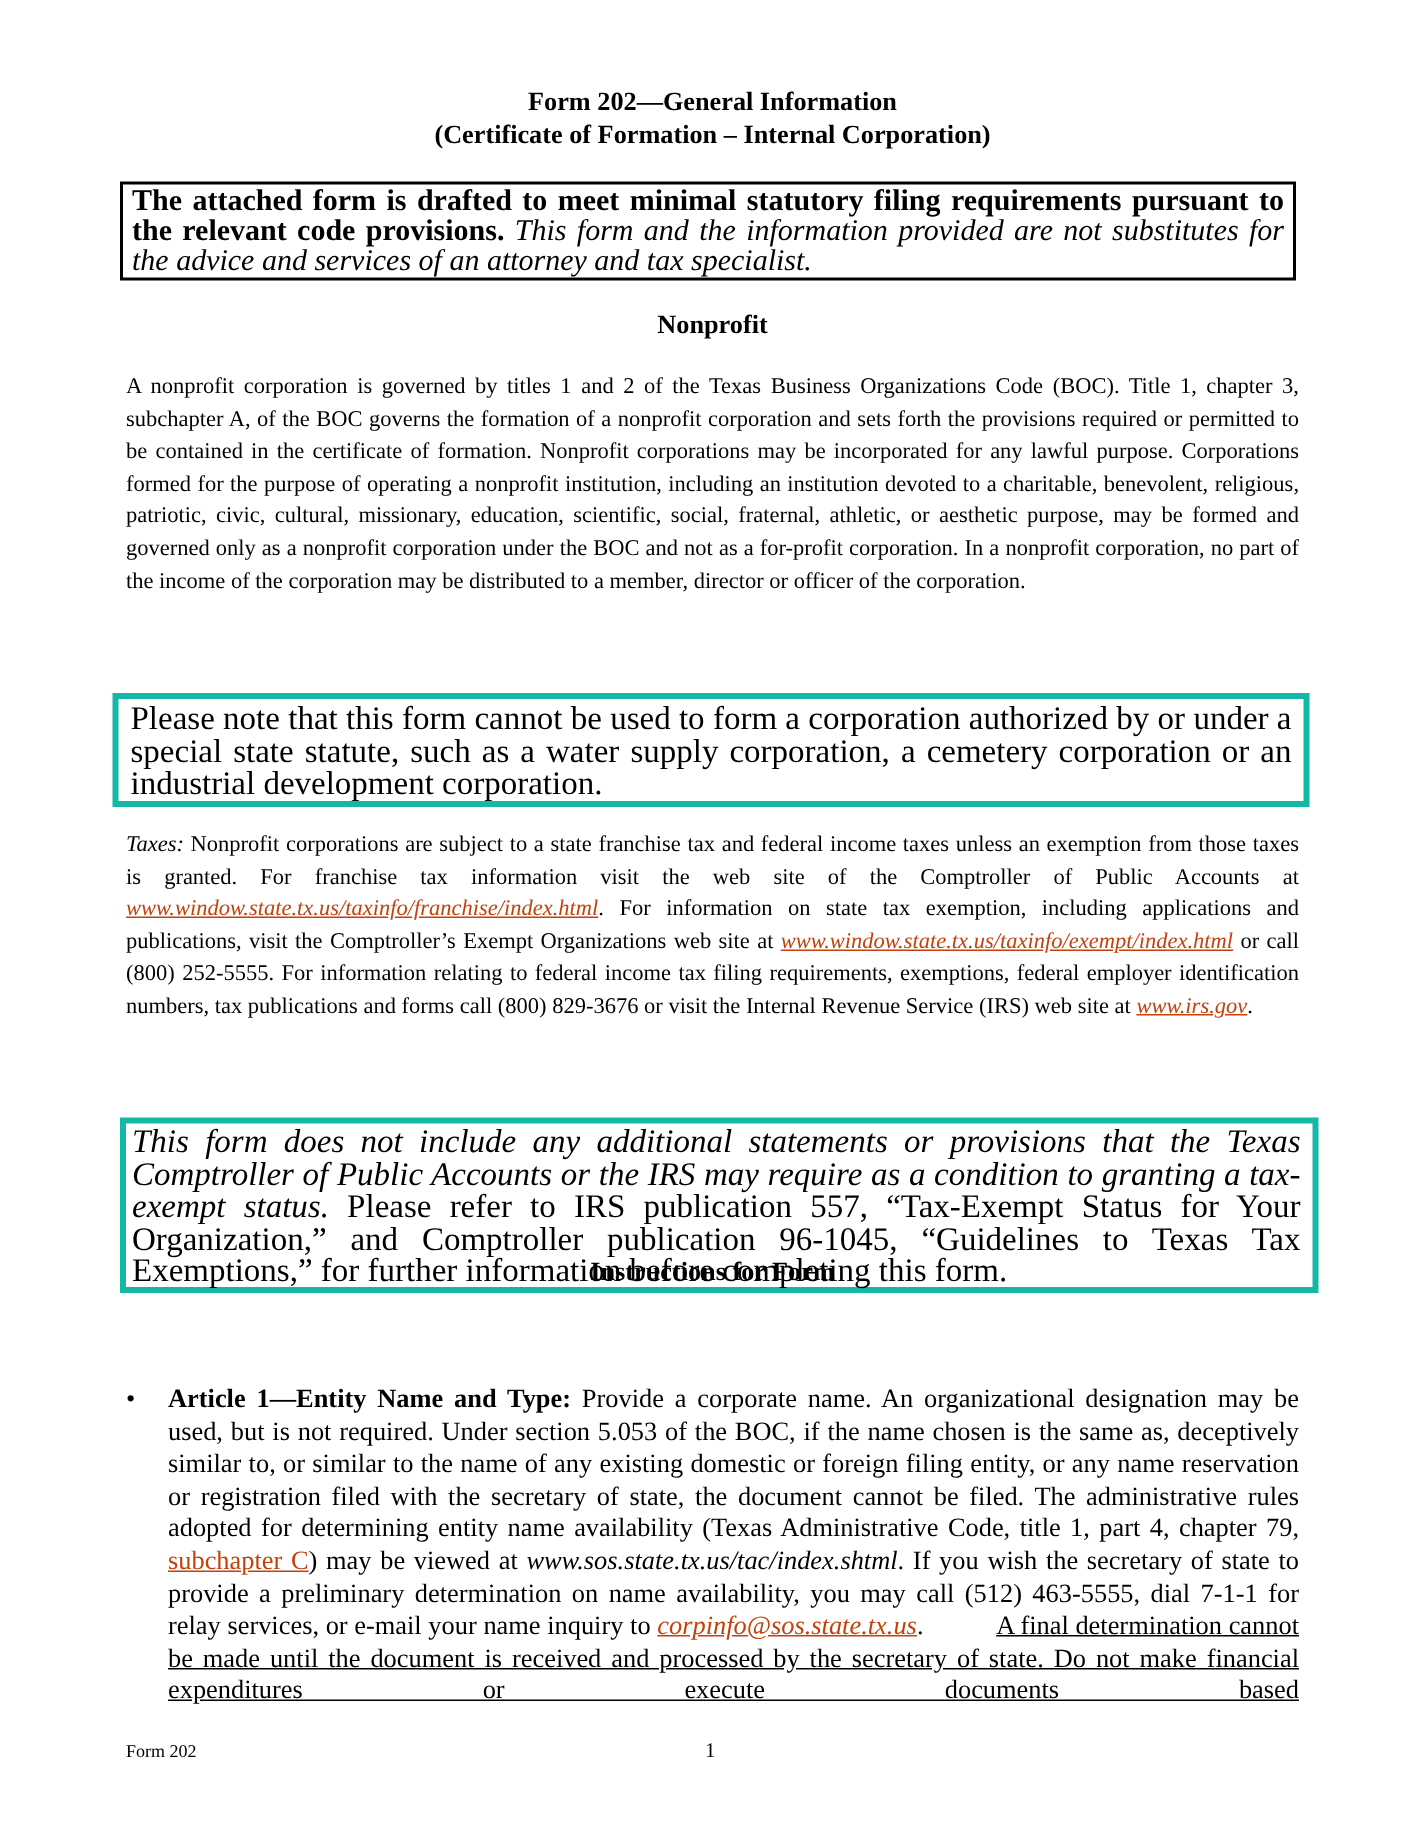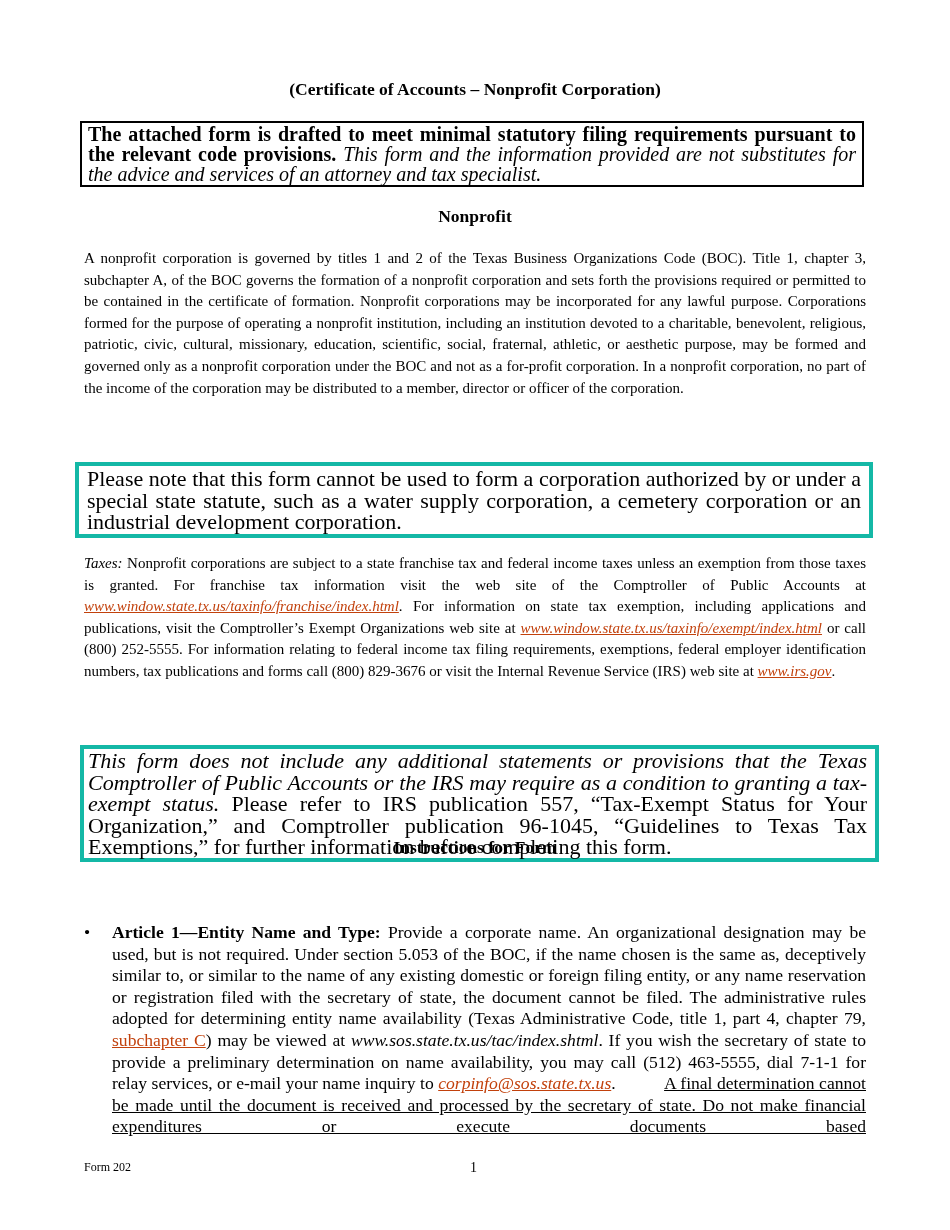--- a/index.html
+++ b/index.html
@@ -58,21 +58,22 @@
   .footer-page {
     position: absolute; left: 470px; top: 1160px; font-size: 14px; line-height: 16px;
   }
   .last-line::after { content: ""; display: inline-block; width: 100%; }
 </style>
 </head>
 <body>
 
 <div class="page">
 
-  <div class="title t2">(Certificate of Accounts – Nonprofit Corporation)</div>
+  <div class="title t1">Form 202—General Information</div>
+  <div class="title t2">(Certificate of Formation – Internal Corporation)</div>
 
   <div class="box-strong">
     <span class="b">The attached form is drafted to meet minimal statutory filing requirements pursuant to the relevant code provisions.</span>
     <span class="it">This form and the information provided are not substitutes for the advice and services of an attorney and tax specialist.</span>
   </div>
 
   <div class="heading h-comm">Nonprofit</div>
 
   <div class="para p-intro">A nonprofit corporation is governed by titles 1 and 2 of the Texas Business Organizations Code (BOC). Title 1, chapter 3, subchapter A, of the BOC governs the formation of a nonprofit corporation and sets forth the provisions required or permitted to be contained in the certificate of formation.  Nonprofit corporations may be incorporated for any lawful purpose.  Corporations formed for the purpose of operating a nonprofit institution, including an institution devoted to a charitable, benevolent, religious, patriotic, civic, cultural, missionary, education, scientific, social, fraternal, athletic, or aesthetic purpose, may be formed and governed only as a nonprofit corporation under the BOC and not as a for-profit corporation.  In a nonprofit corporation, no part of the income of the corporation may be distributed to a member, director or officer of the corporation.</div>
 

